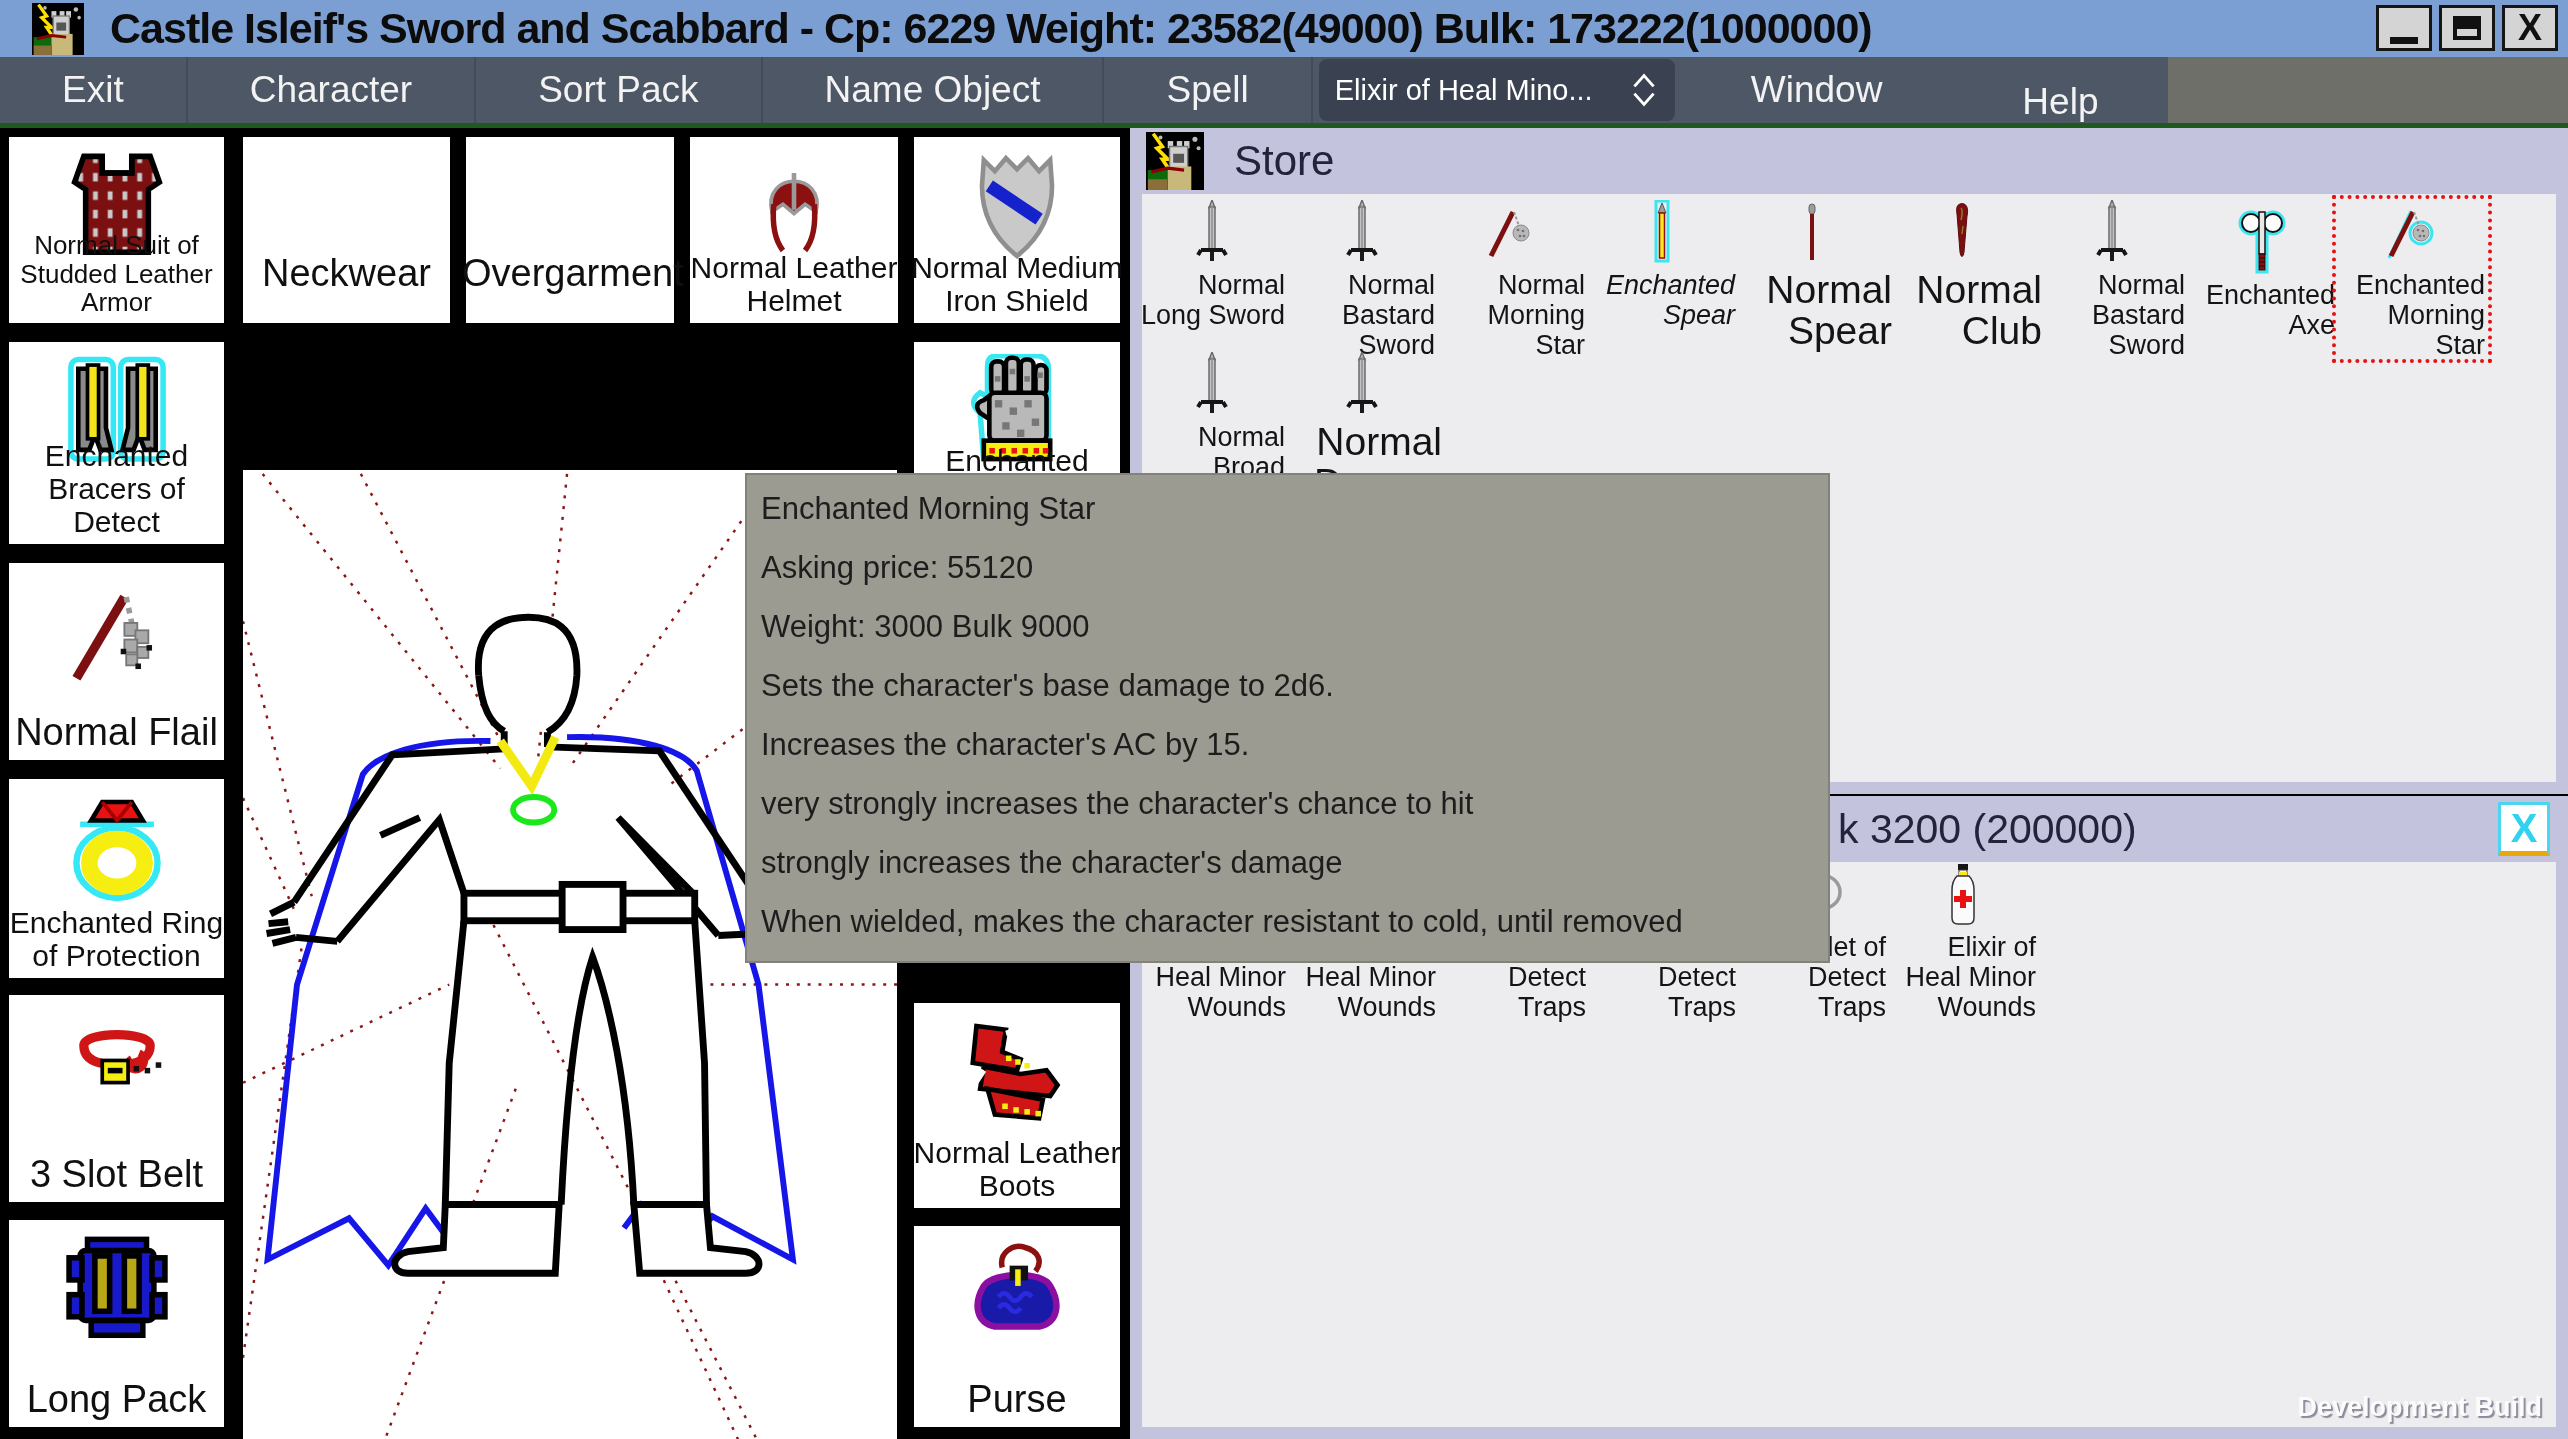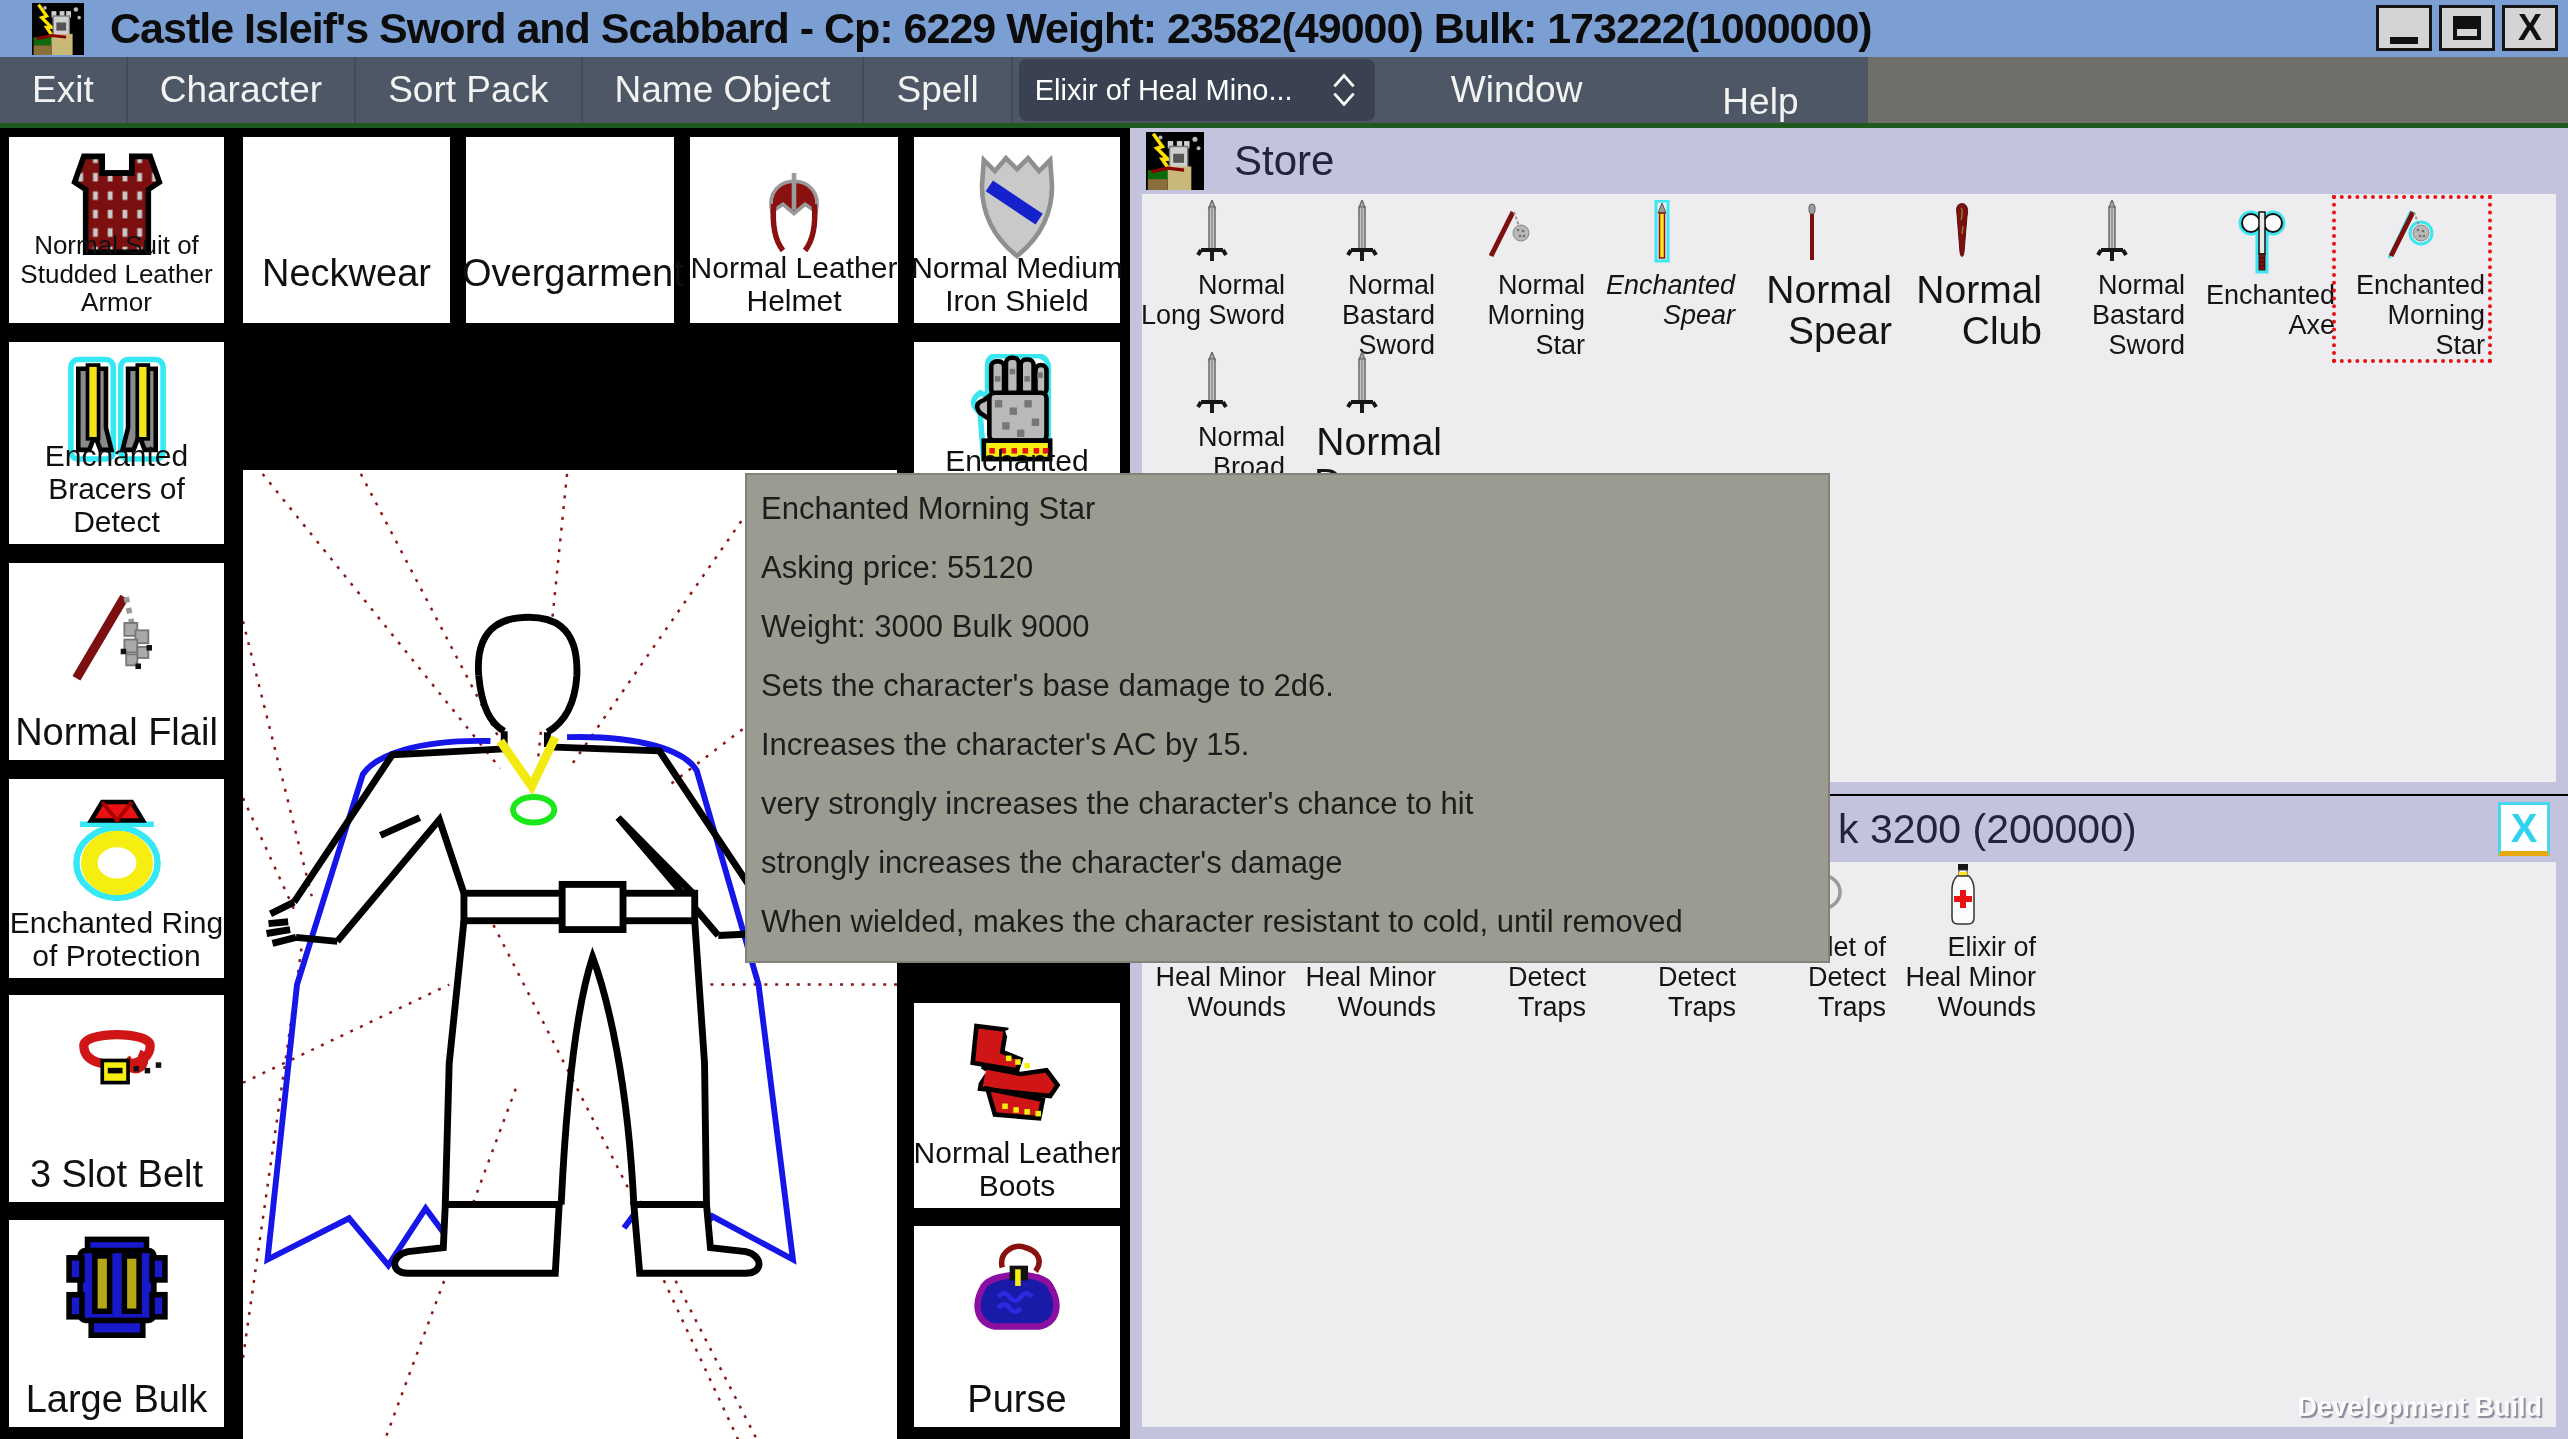--- a/index.html
+++ b/index.html
@@ -15,21 +15,21 @@
   .win-btns{position:absolute;right:10px;top:5px;display:flex;gap:7px;}
   .win-btn{width:56px;height:46px;background:#d4d4d4;border:3px solid #151515;box-sizing:border-box;
            display:flex;align-items:center;justify-content:center;font-weight:bold;font-size:36px;color:#111;cursor:default;}
   .win-btn.min i{display:block;width:28px;height:0;border-bottom:7px solid #111;margin-top:24px;}
   .win-btn.max i{display:block;width:28px;height:24px;border:4px solid #111;border-top:13px solid #111;box-sizing:border-box;}
 
   
   .menubar{position:absolute;left:0;top:57px;width:2568px;height:66px;background:var(--menubar,#4e5766);
            display:flex;align-items:stretch;z-index:9;}
   .menu-item{display:flex;align-items:center;justify-content:center;color:#f3f3f3;font-size:37px;
-             padding:0 32px;border-right:2px solid #424b5a;white-space:nowrap;}
+             padding:0 62px;border-right:2px solid #424b5a;white-space:nowrap;}
   .dropdown{width:356px;margin:2px 6px;background:var(--dropdown,#3a4252);border-radius:8px;
             display:flex;align-items:center;color:#fff;font-size:29px;padding:0 16px;box-sizing:border-box;}
   .dropdown .chev{margin-left:auto;width:30px;height:36px;}
   .dropdown .chev svg{width:100%;height:100%;}
   .menu-filler{flex:1;background:var(--menu-right,#6f6f69);}
   .greenline{position:absolute;left:0;top:123px;width:2568px;height:5px;background:var(--greenline,#1e5a1e);z-index:9;}
 
   
   .equip-panel{position:absolute;left:0;top:128px;width:1130px;height:1311px;background:#000;}
   .slot{position:absolute;background:#fff;border:6px solid #000;box-sizing:border-box;}
@@ -279,21 +279,21 @@
               <rect x="51" y="14" width="7" height="12"></rect>
               <rect x="6" y="34" width="7" height="12"></rect>
               <rect x="51" y="34" width="7" height="12"></rect>
               <rect x="18" y="48" width="28" height="8"></rect>
             </g>
             <g fill="#b8a818" stroke="#000" stroke-width="3">
               <rect x="20" y="13" width="8" height="30"></rect>
               <rect x="36" y="13" width="8" height="30"></rect>
             </g>
           </svg></span>
-        <div class="label size-lg">Large Bulk</div>
+        <div class="label size-lg">Long Pack</div>
       </div>
       <div class="slot" style="left: 908px; top: 208px; width: 218px; height: 214px;">
         <span class="icon"><svg viewBox="0 0 64 64">
             <g stroke="#3ae6f0" stroke-width="3" fill="none">
               <path d="M14,58 L12,32 Q5,26 12,21 L16,23 L16,7 Q16,1 21,1 L44,1 Q49,2 49,8 L49,58"></path>
             </g>
             <g fill="#b9b9b9" stroke="#000" stroke-width="2.5">
               <rect x="18" y="4" width="7" height="18" rx="3"></rect>
               <rect x="26" y="2" width="7" height="20" rx="3"></rect>
               <rect x="34" y="3" width="7" height="19" rx="3"></rect>

